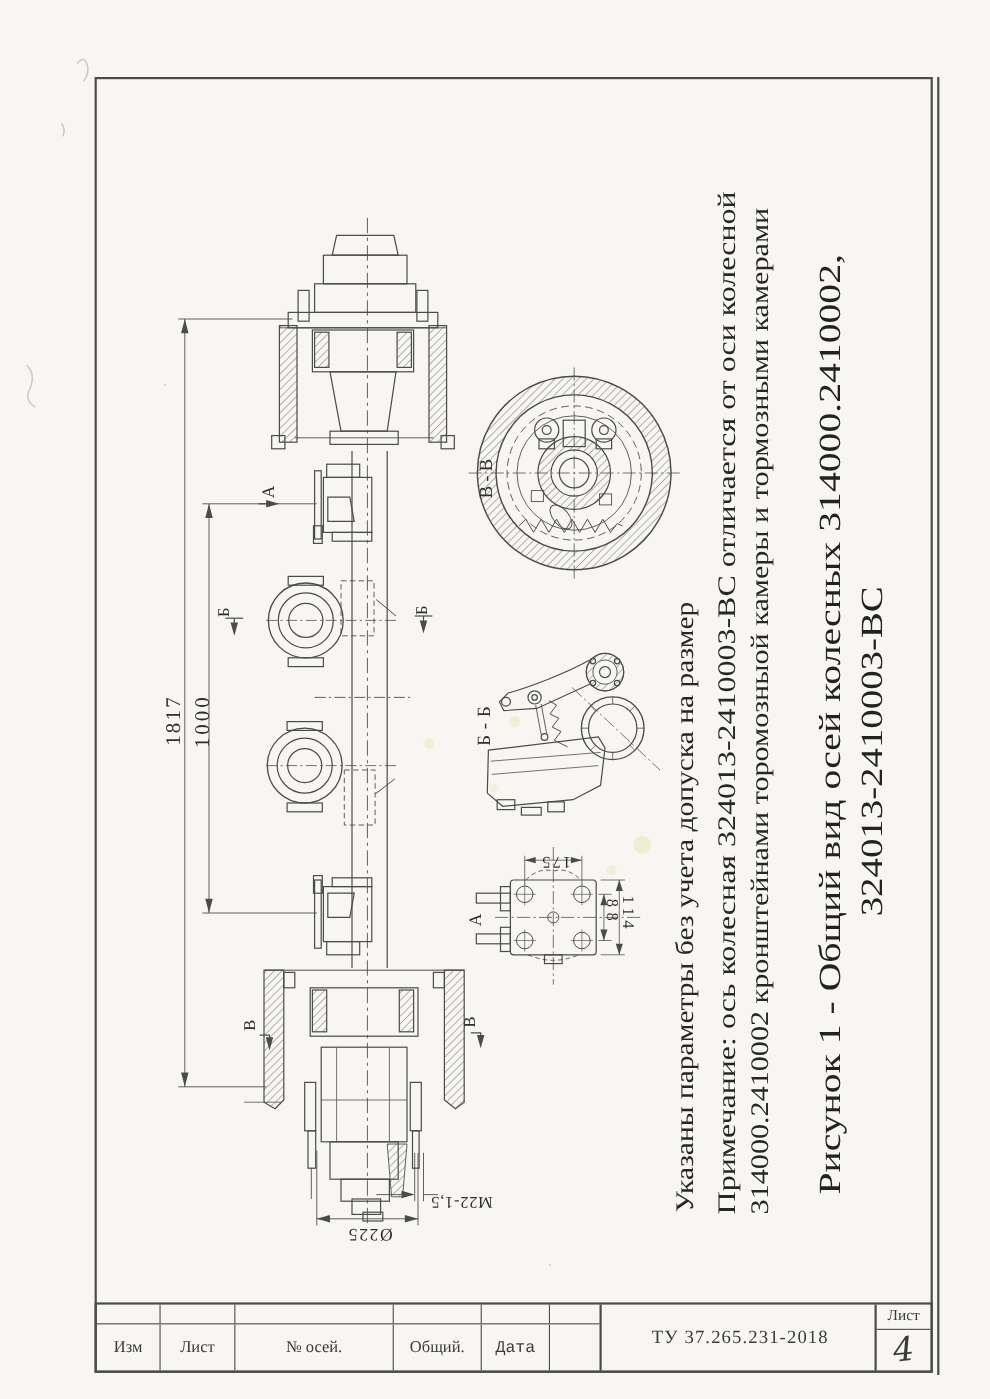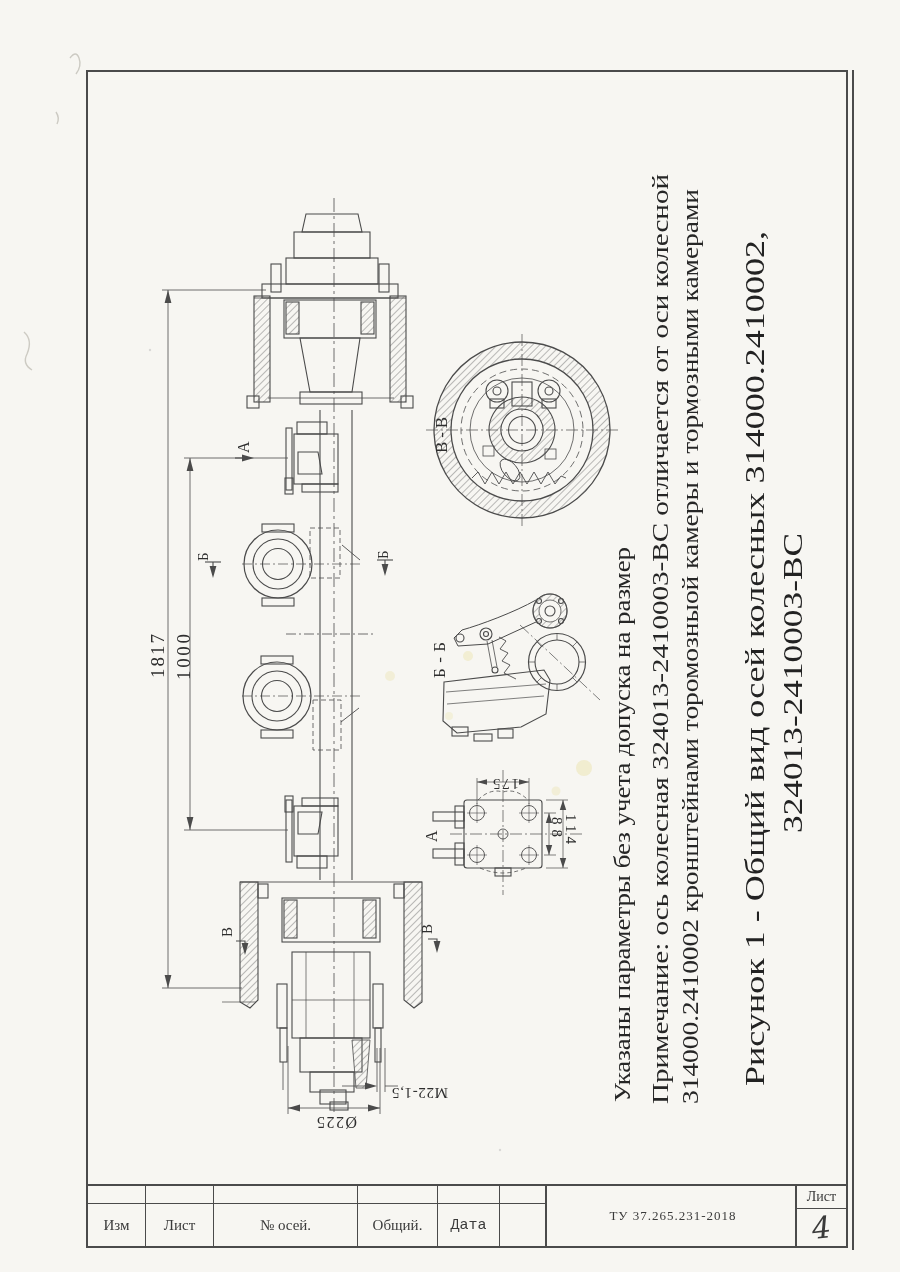--- a/index.html
+++ b/index.html
@@ -10,21 +10,21 @@
   svg.draw{position:absolute;left:0;top:0;z-index:1;}
   
   .tb{position:absolute;left:86px;top:1184px;width:762px;height:64px;border:2px solid #4b4b4b;box-sizing:border-box;z-index:2;background:transparent;}
   .tb,.tb *{color:#3a3a3a;}
   .tb-left{position:absolute;left:0;top:0;width:459px;height:100%;border-right:2px solid #4b4b4b;box-sizing:border-box;display:flex;flex-direction:column;}
   .tb-row{display:flex;}
   .tb-row.top{height:17px;border-bottom:1.5px solid #4b4b4b;}
   .tb-row.labels{flex:1;align-items:center;}
   .tb-cell{border-right:1.5px solid #4b4b4b;height:100%;display:flex;align-items:center;justify-content:center;font-size:15px;box-sizing:border-box;}
   .w1{width:58px;}.w2{width:68px;}.w3{width:144px;}.w4{width:80px;}.w5{width:62px;font-family:Liberation Mono, monospace;}.w6{flex:1;border-right:none;}
-  .tb-doc{position:absolute;left:459px;top:0;width:252px;height:100%;display:flex;align-items:center;justify-content:center;font-size:13px;letter-spacing:1px;}
+  .tb-doc{position:absolute;left:459px;top:0;width:252px;height:100%;display:flex;align-items:center;justify-content:center;font-size:17px;letter-spacing:1px;}
   .tb-sheet{position:absolute;right:0;top:0;width:51px;height:100%;border-left:2px solid #4b4b4b;box-sizing:border-box;display:flex;flex-direction:column;}
   .tb-sheet-label{height:23px;border-bottom:1.5px solid #4b4b4b;text-align:center;font-size:14px;line-height:22px;}
   .tb-sheet-num{flex:1;text-align:center;font-family:"DejaVu Serif",serif;font-style:italic;font-size:30px;line-height:38px;transform:rotate(-6deg);}
 </style>
 </head>
 <body>
 
 <div class="page">
 
   <div class="frame"></div>

